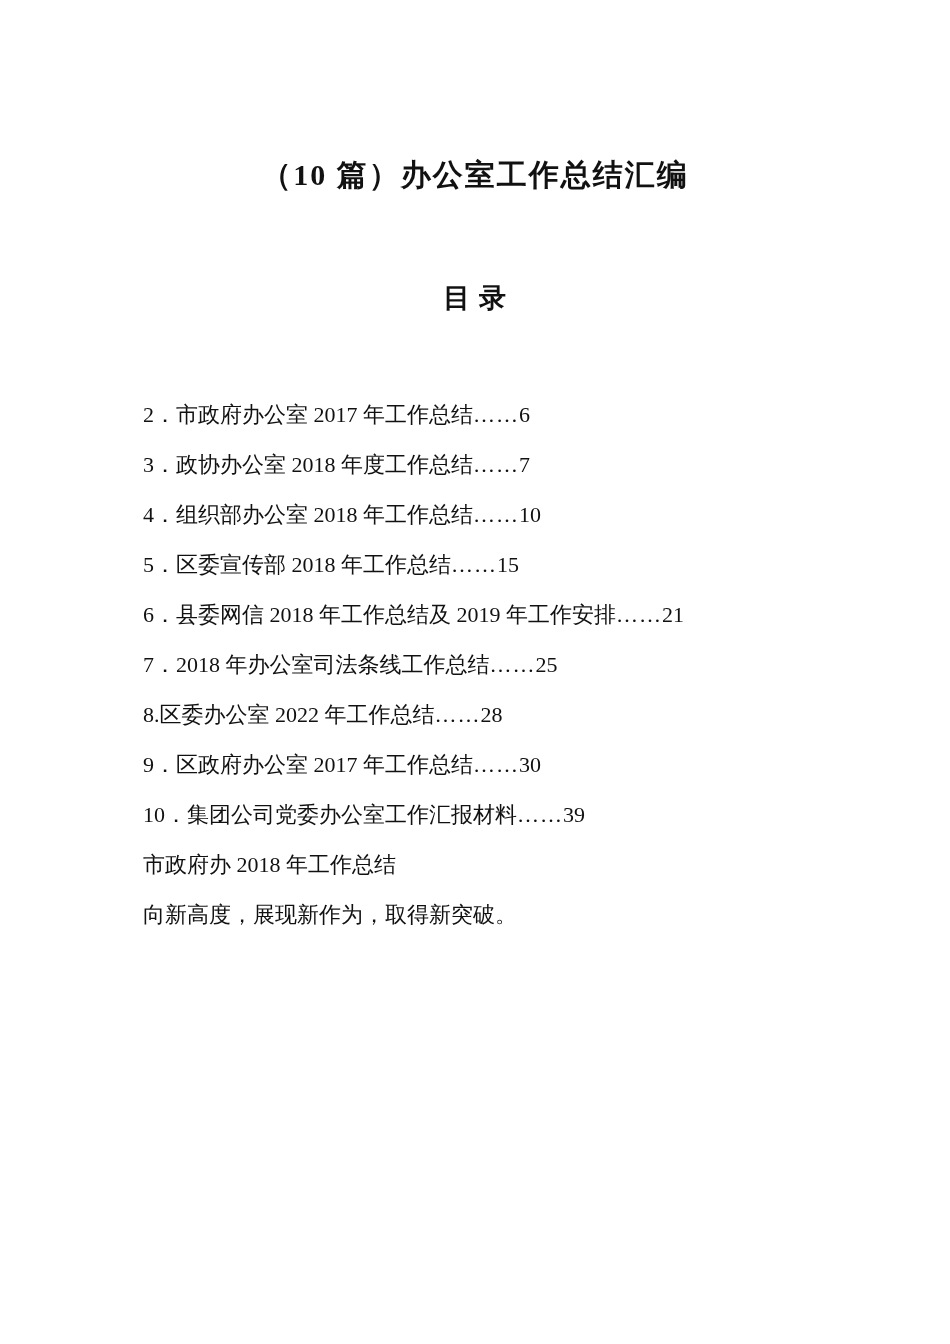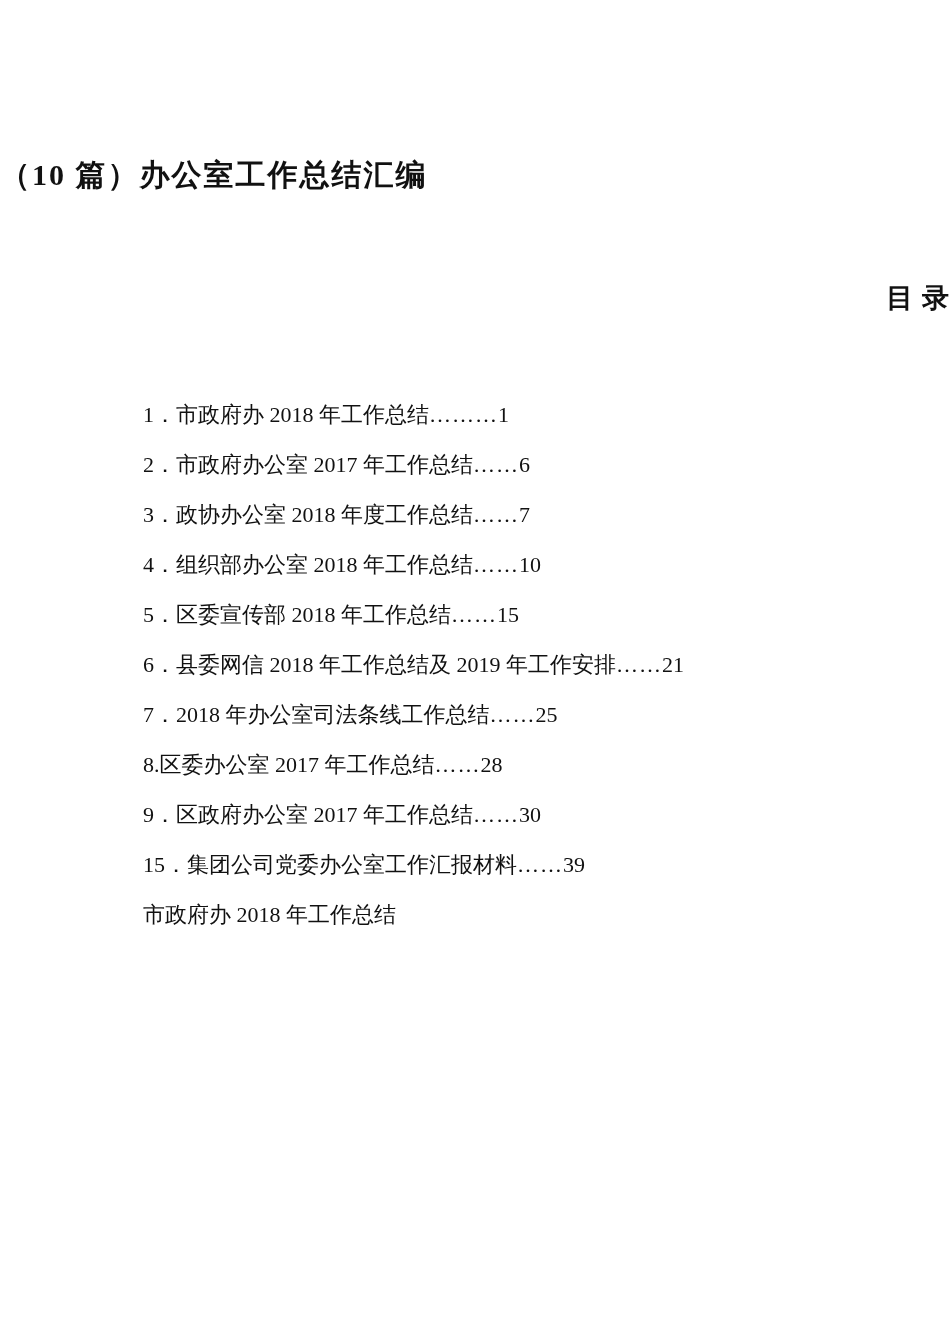--- a/index.html
+++ b/index.html
@@ -11,33 +11,33 @@
     color: #111111;
     font-family: "Liberation Serif", "DejaVu Serif", serif;
     overflow: hidden;
   }
   .doc-title {
     position: absolute;
     top: 156px;
     left: 0;
     width: 100%;
     margin: 0;
-    text-align: left;
+    text-align: center;
     font-size: 30px;
     line-height: 38px;
     font-weight: bold;
     letter-spacing: 2px;
   }
   .toc-heading {
     position: absolute;
     top: 281px;
     left: 0;
     width: 100%;
     margin: 0;
-    text-align: right;
+    text-align: center;
     font-size: 27px;
     line-height: 34px;
     font-weight: bold;
     letter-spacing: 1px;
   }
   .content {
     position: absolute;
     left: 143px;
     top: 390px;
     width: 672px;
@@ -60,42 +60,42 @@
 <body>
 
 <div class="page">
 
   <h1 class="doc-title">（10 篇）办公室工作总结汇编</h1>
 
   <h2 class="toc-heading">目 录</h2>
 
   <div class="content">
 
-    <div class="line nowrap"><span>1．市政府办 2018 年工作总结</span><span class="leader">………</span><span>1</span></div>
 
     <div class="line nowrap"><span>2．市政府办公室 2017 年工作总结</span><span class="leader">……</span><span>6</span></div>
 
     <div class="line nowrap"><span>3．政协办公室 2018 年度工作总结</span><span class="leader">……</span><span>7</span></div>
 
     <div class="line nowrap"><span>4．组织部办公室 2018 年工作总结</span><span class="leader">……</span><span>10</span></div>
 
     <div class="line nowrap"><span>5．区委宣传部 2018 年工作总结</span><span class="leader">……</span><span>15</span></div>
 
     <div class="line nowrap"><span>6．县委网信 2018 年工作总结及 2019 年工作安排</span><span class="leader">……</span><span>21</span></div>
 
     <div class="line nowrap"><span>7．2018 年办公室司法条线工作总结</span><span class="leader">……</span><span>25</span></div>
 
-    <div class="line nowrap"><span>8.区委办公室 2017 年工作总结</span><span class="leader">……</span><span>28</span></div>
+    <div class="line nowrap"><span>8.区委办公室 2022 年工作总结</span><span class="leader">……</span><span>28</span></div>
 
     <div class="line nowrap"><span>9．区政府办公室 2017 年工作总结</span><span class="leader">……</span><span>30</span></div>
 
-    <div class="line nowrap"><span>15．集团公司党委办公室工作汇报材料</span><span class="leader">……</span><span>39</span></div>
+    <div class="line nowrap"><span>10．集团公司党委办公室工作汇报材料</span><span class="leader">……</span><span>39</span></div>
 
     <div class="line nowrap">市政府办 2018 年工作总结</div>
 
 
 
+    <div class="line">向新高度，展现新作为，取得新突破。</div>
 
 
 
   </div>
 
 </div>
 
 </body></html>

